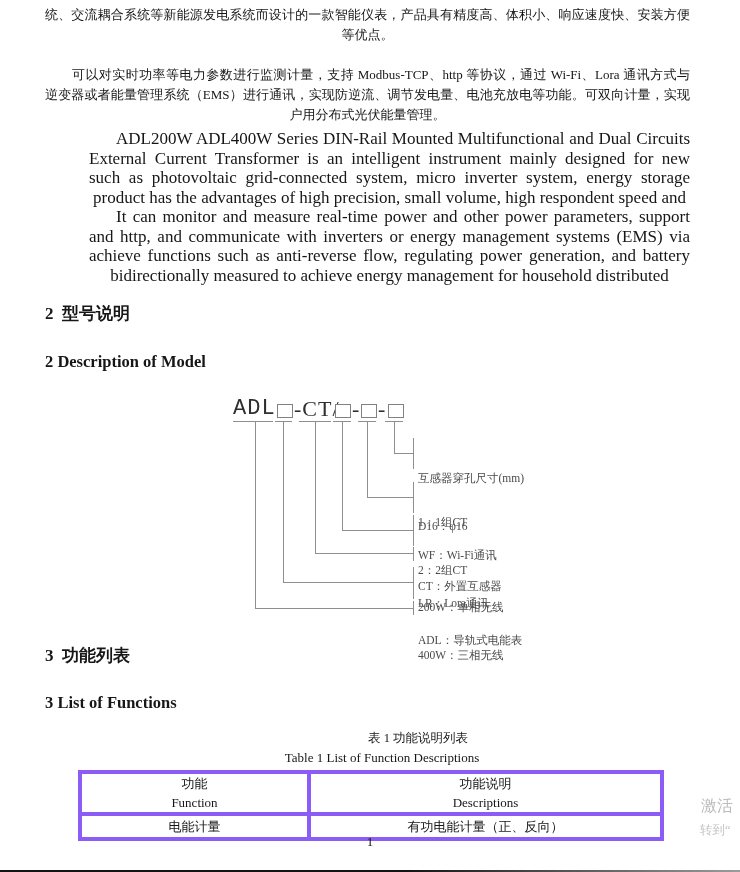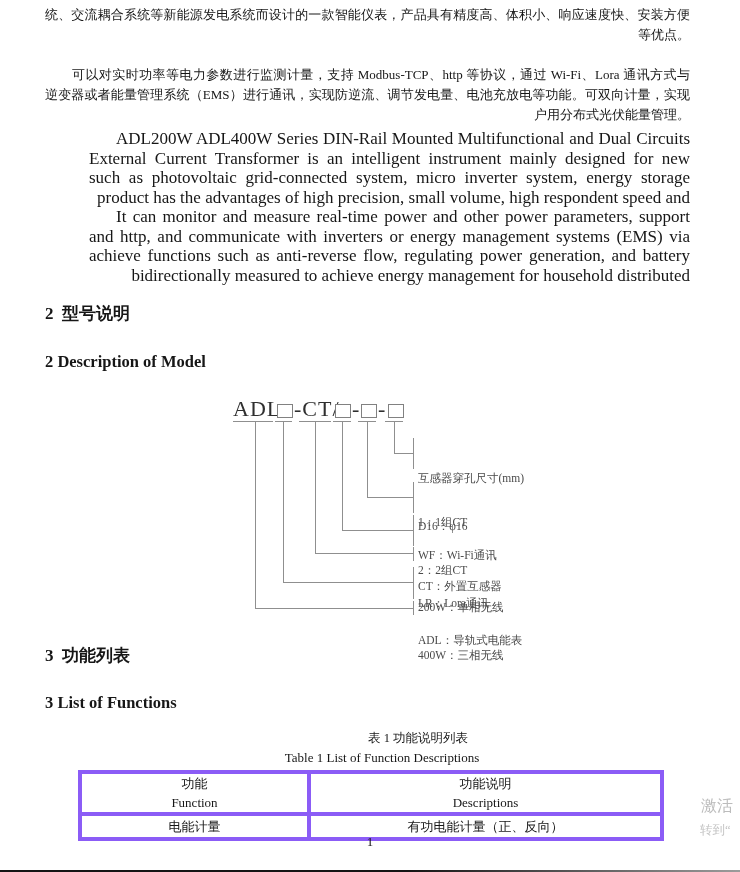--- a/index.html
+++ b/index.html
@@ -2,21 +2,21 @@
 <html><head>
 <meta charset="utf-8">
 <style>
   html,body{margin:0;padding:0;background:#fff;}
   #page{position:relative;width:740px;height:872px;background:#ffffff;overflow:hidden;
         font-family:"Liberation Serif",serif;color:#161616;}
   
   .para{position:absolute;left:45px;width:645px;}
   .jl{text-align:justify;overflow:hidden;}
   .jl::after{content:"";display:inline-block;width:100%;}
-  .ll{text-align:right;overflow:hidden;}
+  .ll{text-align:center;overflow:hidden;}
   .cn .jl,.cn .ll{height:20px;line-height:20px;font-size:13px;}
   .en .jl,.en .ll{height:19.5px;line-height:19.5px;font-size:17px;margin-left:44px;}
   .ind{padding-left:27px;}
   
   .hcn{position:absolute;left:45px;font-size:17px;font-weight:bold;white-space:pre;}
   .hen{position:absolute;left:45px;font-size:16.5px;font-weight:bold;}
   
   .dline{position:absolute;background:#8f8f8f;}
   .mtext{position:absolute;font-size:22px;color:#2f2f2f;letter-spacing:1px;}
   .mbox{position:absolute;width:14px;height:12px;border:1px solid #818181;background:#fff;}
@@ -62,21 +62,21 @@
     <div class="jl">and http, and communicate with inverters or energy management systems (EMS) via Wi-Fi or Lora communication to</div>
     <div class="jl">achieve functions such as anti-reverse flow, regulating power generation, and battery charging and discharging. It can be</div>
     <div class="ll">bidirectionally measured to achieve energy management for household distributed photovoltaic systems.</div>
   </div>
 
   <div class="hcn" style="top:302px;">2  型号说明</div>
   <div class="hen" style="top:352px;text-align:center;">2 Description of Model</div>
 
   <div>
 
-    <span class="mtext" style="left:233px;top:396px;">ADL</span>
+    <span class="mtext" style="left:233px;top:396px;font-family:Liberation Mono, monospace;">ADL</span>
     <span class="mbox" style="left:277px;top:404px;"></span>
     <span class="mtext" style="left:294px;top:396px;">-CT/</span>
     <span class="mbox" style="left:335px;top:404px;"></span>
     <span class="mtext" style="left:352px;top:396px;">-</span>
     <span class="mbox" style="left:361px;top:404px;"></span>
     <span class="mtext" style="left:378px;top:396px;">-</span>
     <span class="mbox" style="left:388px;top:404px;"></span>
 
     <div class="dline" style="left:233px;top:421px;width:40px;height:1px;"></div>
     <div class="dline" style="left:275px;top:421px;width:17px;height:1px;"></div>

